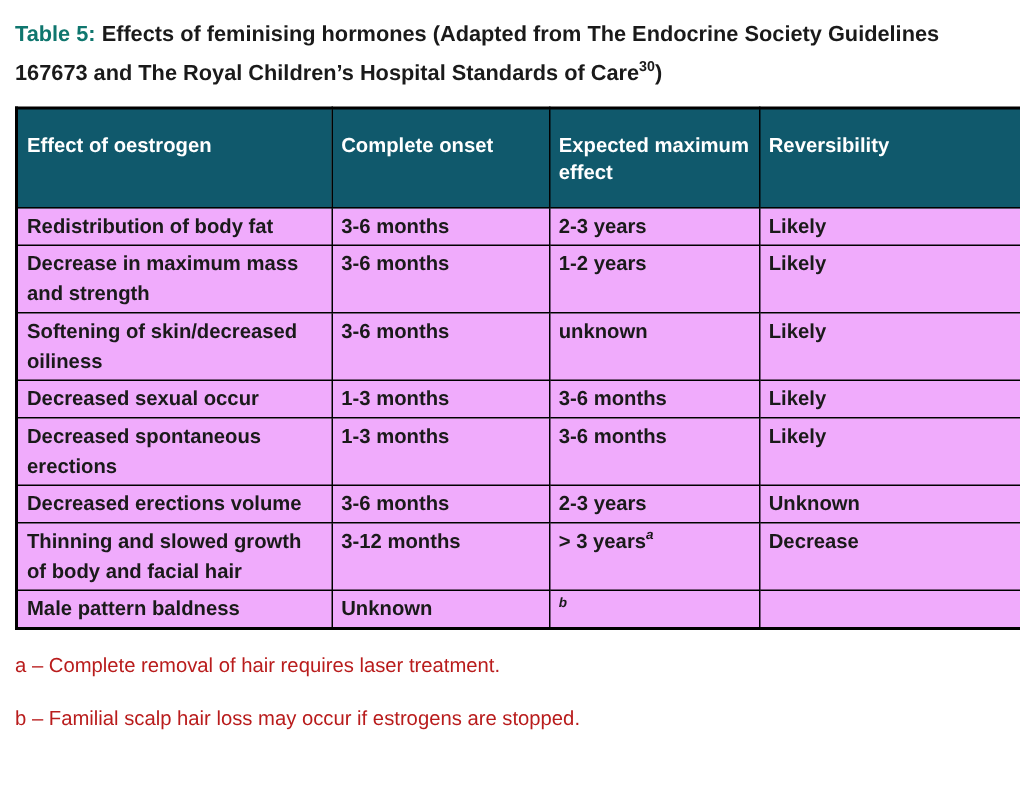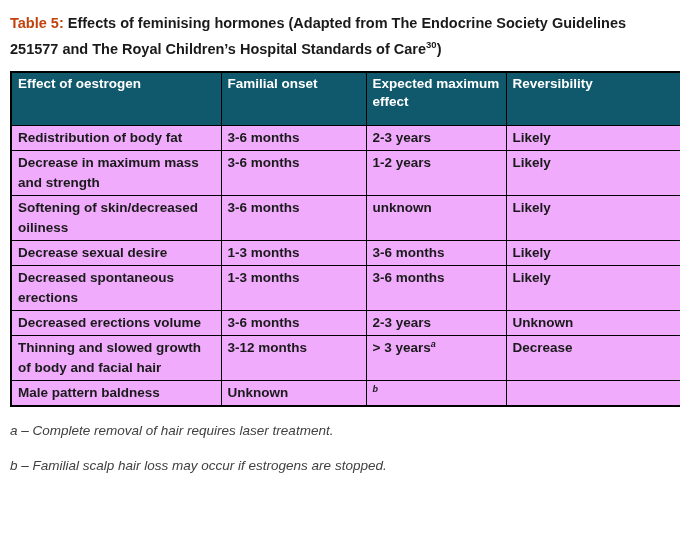--- a/index.html
+++ b/index.html
@@ -17,21 +17,21 @@
     overflow: hidden;
   }
   .title {
     max-width: 664px;
     font-size: 14.5px;
     font-weight: bold;
     line-height: 26px;
     color: #1a1a1a;
   }
   .title .title-label {
-    color: #c2410c;
+    color: #0f766e;
   }
   .title sup {
     font-size: 9.5px;
     line-height: 0;
   }
   table.effects {
     margin-top: 9px;
     border-collapse: collapse;
     table-layout: fixed;
     width: 658px;
@@ -40,21 +40,21 @@
   table.effects th, table.effects td {
     border: 1px solid #000;
     vertical-align: top;
     text-align: left;
   }
   table.effects th {
     background: #10596c;
     color: #ffffff;
     font-size: 13.5px;
     font-weight: bold;
-    padding: 2px 6px 14px 6px;
+    padding: 15px 6px 14px 6px;
     line-height: 18px;
   }
   table.effects td {
     font-size: 13.5px;
     padding: 2px 6px 2px 6px;
     line-height: 20px;
     background: #f0abfc;
     font-weight: bold;
   }
   .c-effect { width: 210px; }
@@ -67,36 +67,35 @@
     line-height: 0;
     vertical-align: super;
   }
   .footnotes {
     margin-top: 14px;
   }
   .footnotes p {
     font-size: 13.5px;
     line-height: 20px;
     margin-bottom: 15px;
-    color: #404040;
-    font-style: italic;
+    color: #b91c1c;
   }
 </style>
 </head>
 <body>
 
 <div class="page">
 
-  <p class="title"><span class="title-label">Table 5:</span> <span>Effects of feminising hormones (Adapted from The Endocrine Society Guidelines 251577 and The Royal Children’s Hospital Standards of Care</span><sup>30</sup><span>)</span></p>
+  <p class="title"><span class="title-label">Table 5:</span> <span>Effects of feminising hormones (Adapted from The Endocrine Society Guidelines 167673 and The Royal Children’s Hospital Standards of Care</span><sup>30</sup><span>)</span></p>
 
   <table class="effects">
     <thead>
       <tr>
         <th class="c-effect">Effect of oestrogen</th>
-        <th class="c-onset">Familial onset</th>
+        <th class="c-onset">Complete onset</th>
         <th class="c-max">Expected maximum effect</th>
         <th class="c-rev">Reversibility</th>
       </tr>
     </thead>
     <tbody>
         <tr>
           <td class="c-effect">Redistribution of body fat</td>
           <td class="c-onset">3-6 months</td>
           <td class="c-max"><span>2-3 years</span><sup class="fn-sup"></sup></td>
           <td class="c-rev">Likely</td>
@@ -107,21 +106,21 @@
           <td class="c-max"><span>1-2 years</span><sup class="fn-sup"></sup></td>
           <td class="c-rev">Likely</td>
         </tr>
         <tr>
           <td class="c-effect">Softening of skin/decreased oiliness</td>
           <td class="c-onset">3-6 months</td>
           <td class="c-max"><span>unknown</span><sup class="fn-sup"></sup></td>
           <td class="c-rev">Likely</td>
         </tr>
         <tr>
-          <td class="c-effect">Decrease sexual desire</td>
+          <td class="c-effect">Decreased sexual occur</td>
           <td class="c-onset">1-3 months</td>
           <td class="c-max"><span>3-6 months</span><sup class="fn-sup"></sup></td>
           <td class="c-rev">Likely</td>
         </tr>
         <tr>
           <td class="c-effect">Decreased spontaneous erections</td>
           <td class="c-onset">1-3 months</td>
           <td class="c-max"><span>3-6 months</span><sup class="fn-sup"></sup></td>
           <td class="c-rev">Likely</td>
         </tr>

